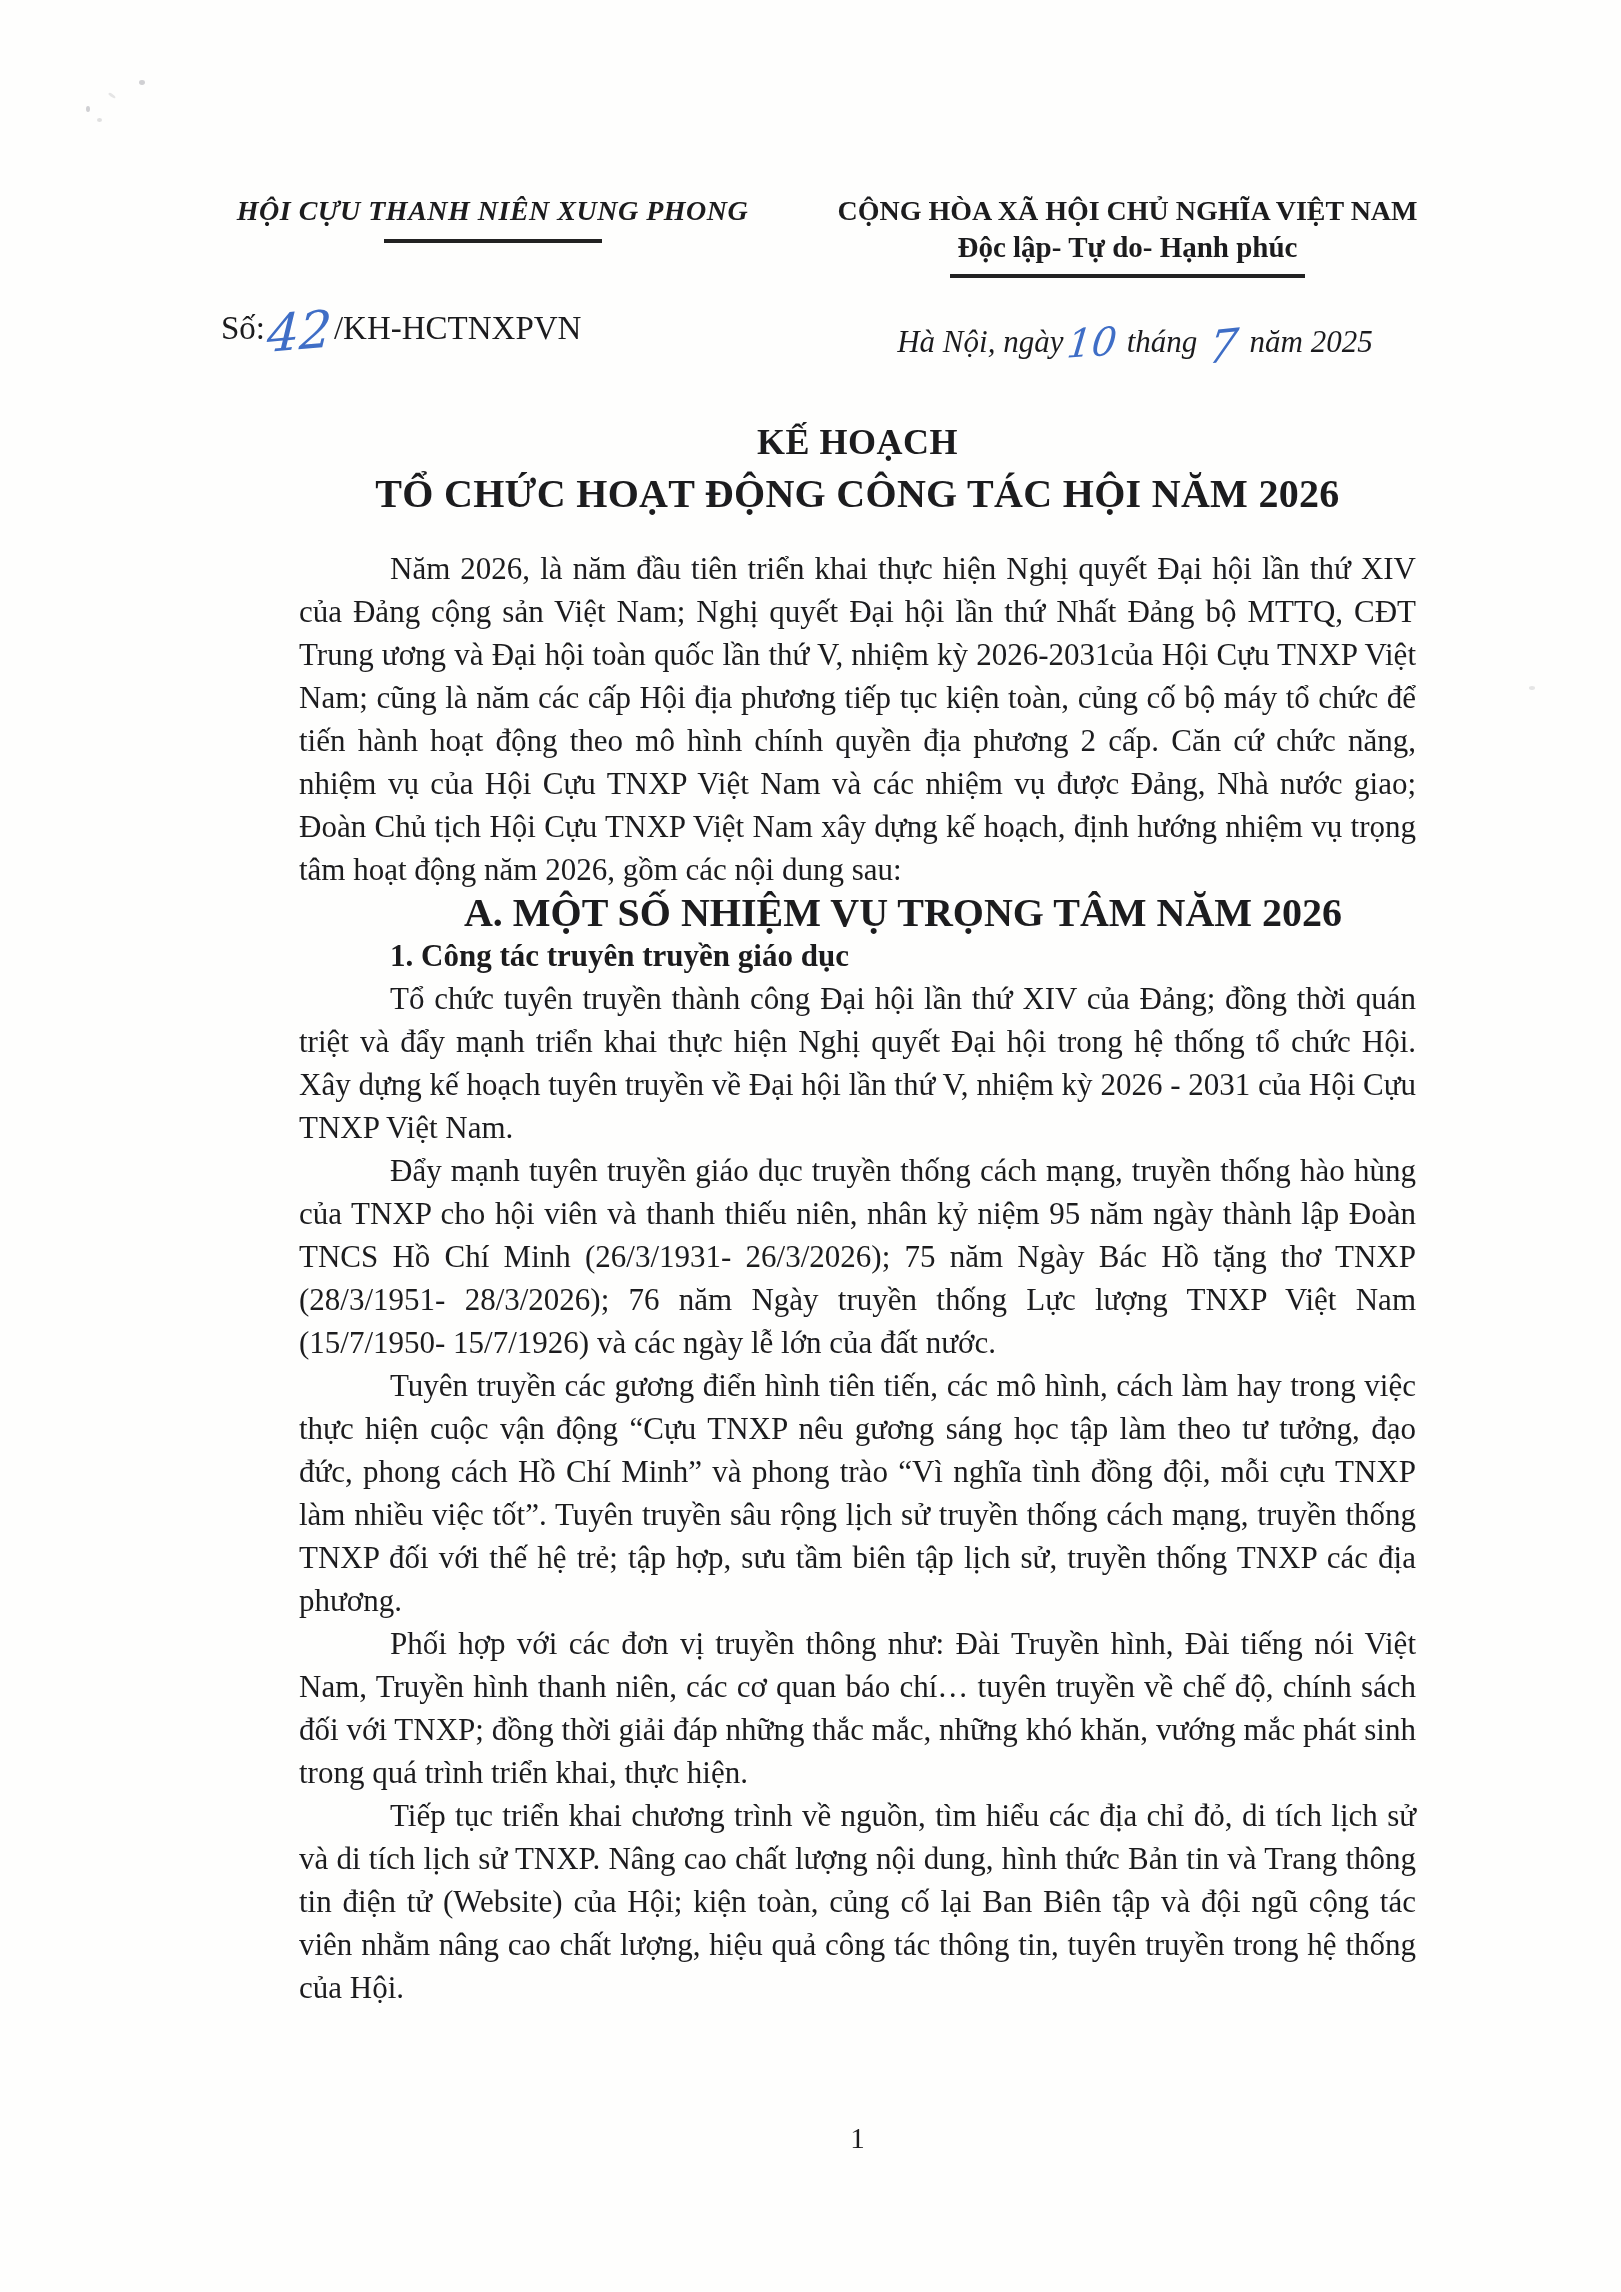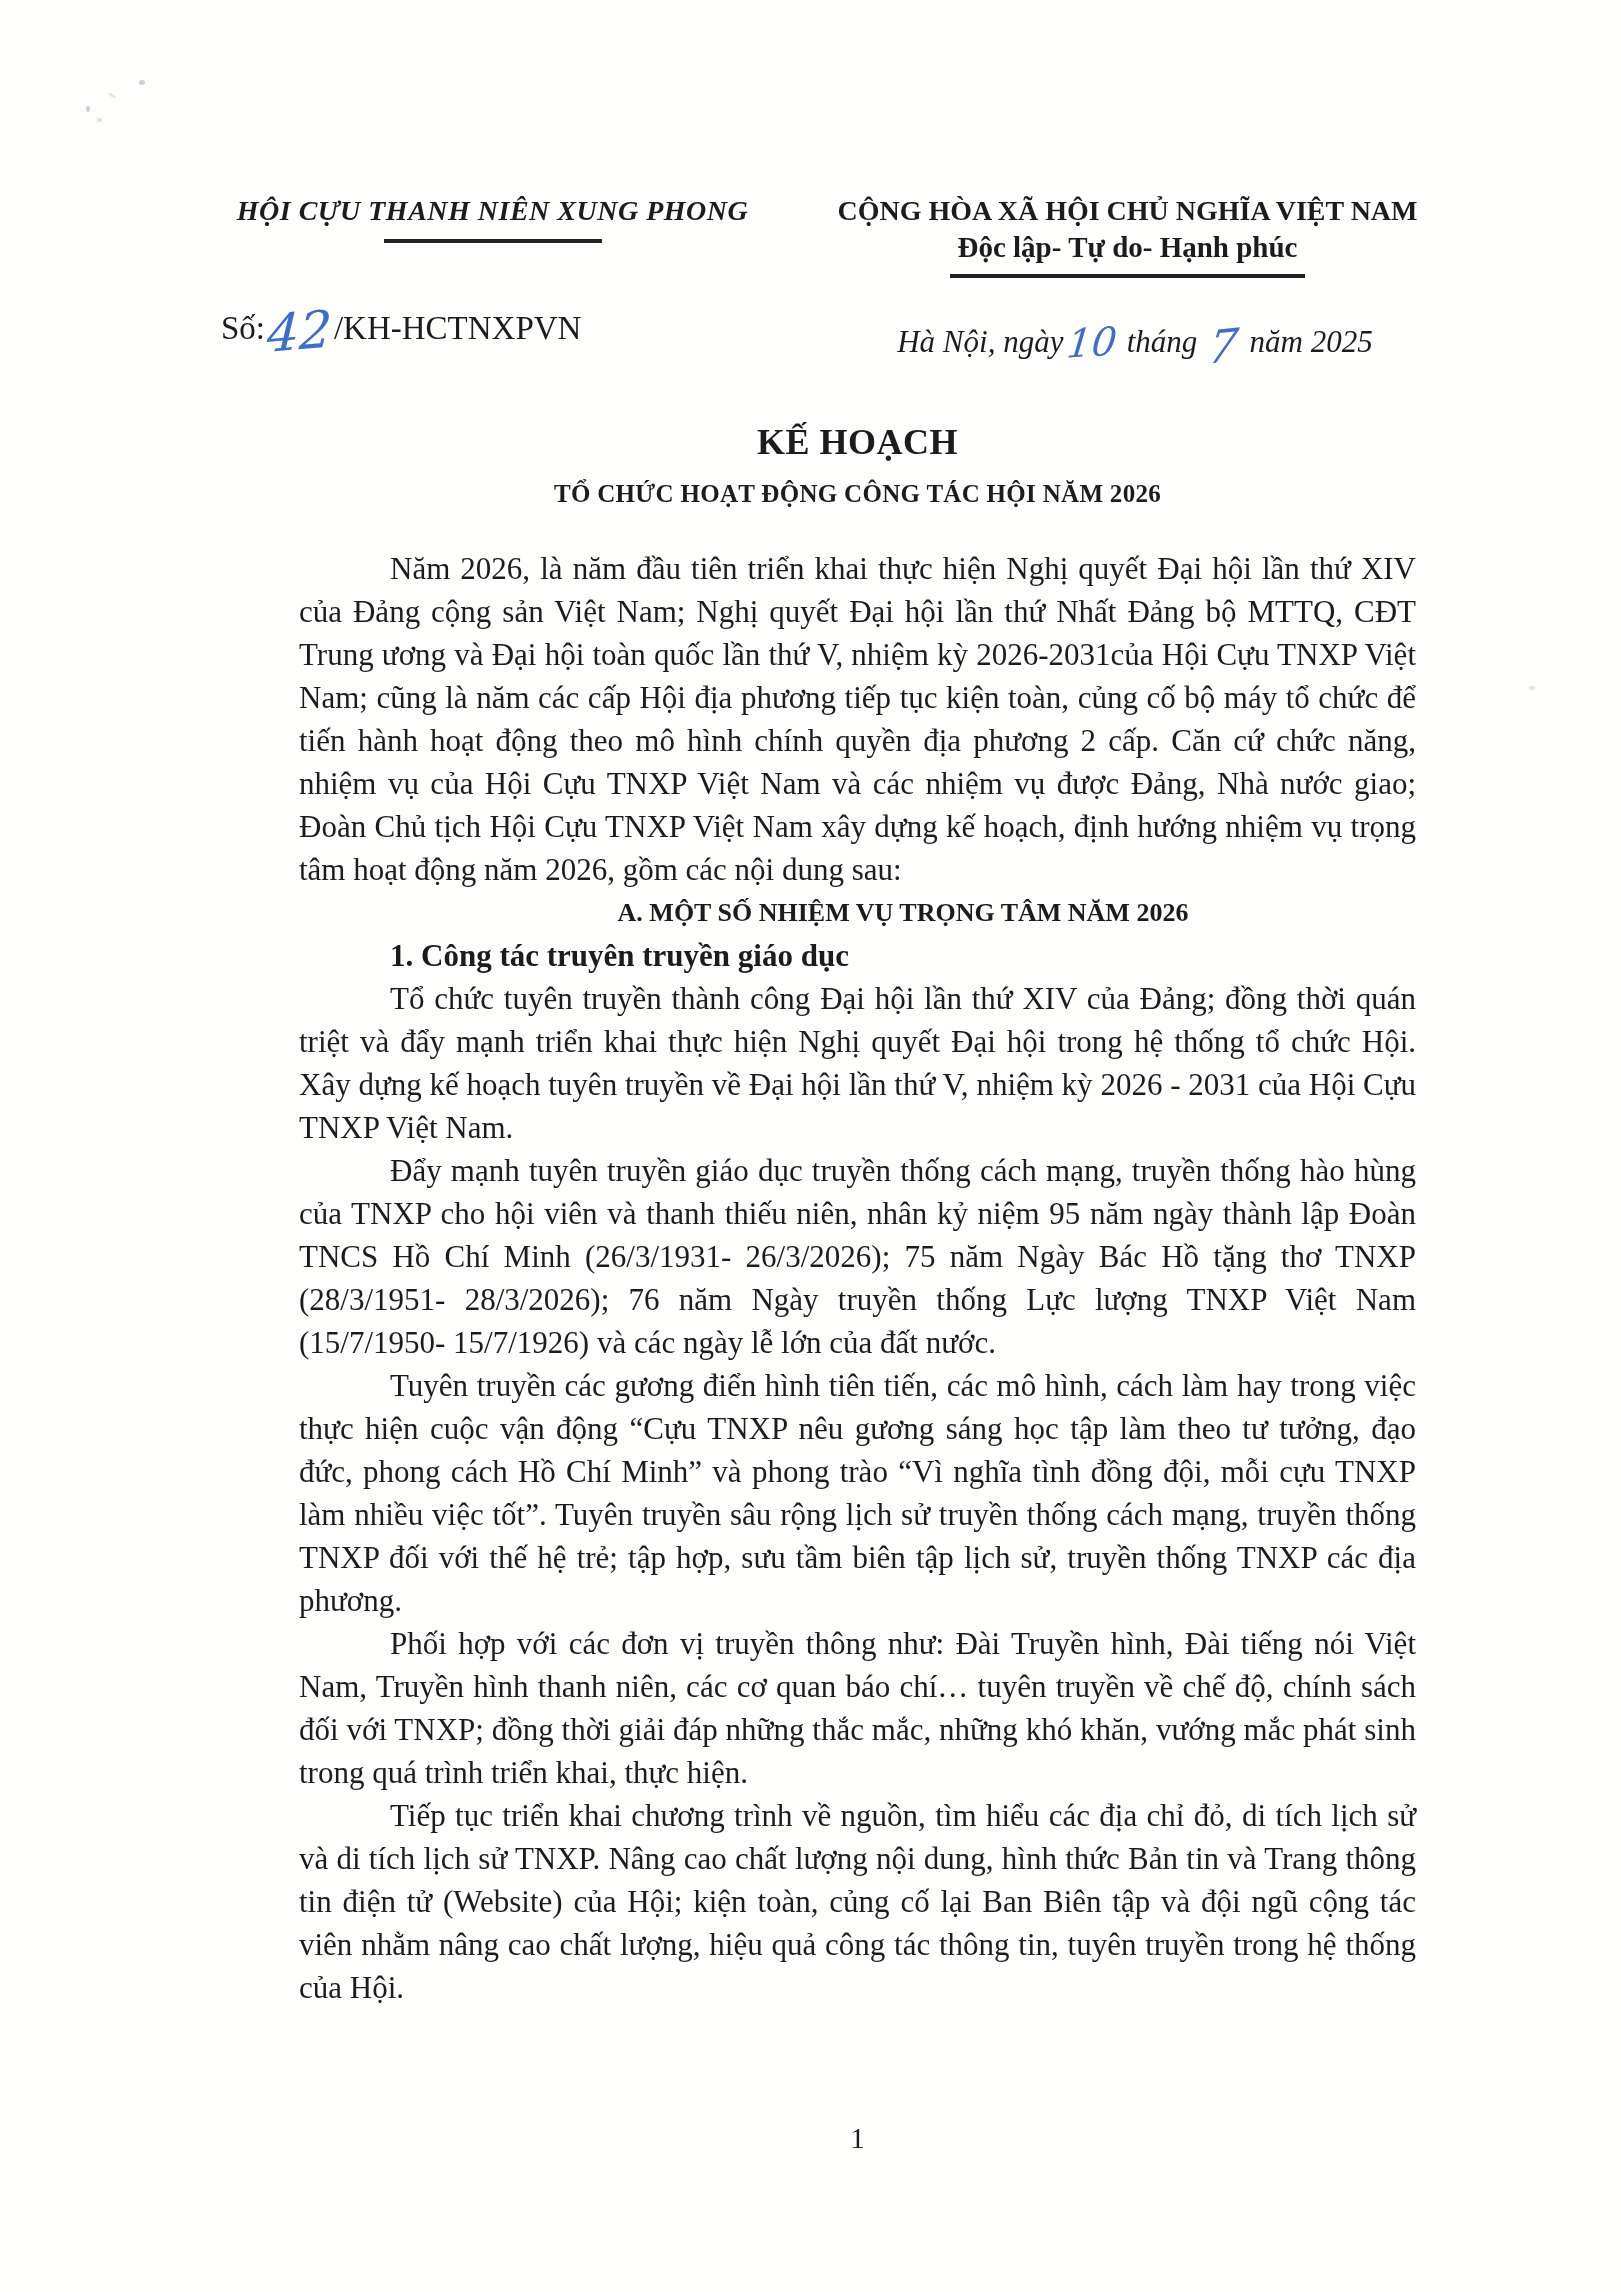--- a/index.html
+++ b/index.html
@@ -47,30 +47,30 @@
   .hand-no   { font-size: 51px; transform: rotate(-5deg) skewX(-8deg); margin: 0 2px; vertical-align: -9.8px; }
   .hand-day  { font-size: 39px; transform: rotate(-4deg) skewX(-10deg); margin: 0 9.8px 0 3.9px; vertical-align: -3.9px; }
   .hand-mon  { font-size: 45px; transform: rotate(-6deg) skewX(-14deg); margin: 0 11.8px; vertical-align: -9.8px; }
 
   
   .title-block {
     position: absolute; top: 420px; left: 299px; width: 1117px;
     text-align: center; font-weight: bold;
   }
   .title-1 { font-size: 36px; line-height: 45px; letter-spacing: 0.5px; }
-  .title-2 { font-size: 25px; line-height: 45px; margin-top: 5.9px; letter-spacing: 0.3px; }
+  .title-2 { font-size: 40px; line-height: 45px; margin-top: 5.9px; letter-spacing: 0.3px; }
 
   
   .body-block {
     position: absolute; top: 547px; left: 299px; width: 1117px;
     font-size: 31px; line-height: 43px; text-align: justify;
   }
   .body-block p { margin: 0; text-indent: 91px; }
   .sec-a {
-    font-weight: bold; font-size: 26px; text-align: center;
+    font-weight: bold; font-size: 40px; text-align: center;
     margin-top: 21.6px; text-indent: 0;
   }
   .sec-1 {
     font-weight: bold; font-size: 31px;
     margin: 13.7px 0 9.8px 0; text-indent: 91px; text-align: left; font-family: Liberation Serif, serif;
   }
 
   
   .page-num {
     position: absolute; top: 2122px; left: 299px; width: 1117px;

